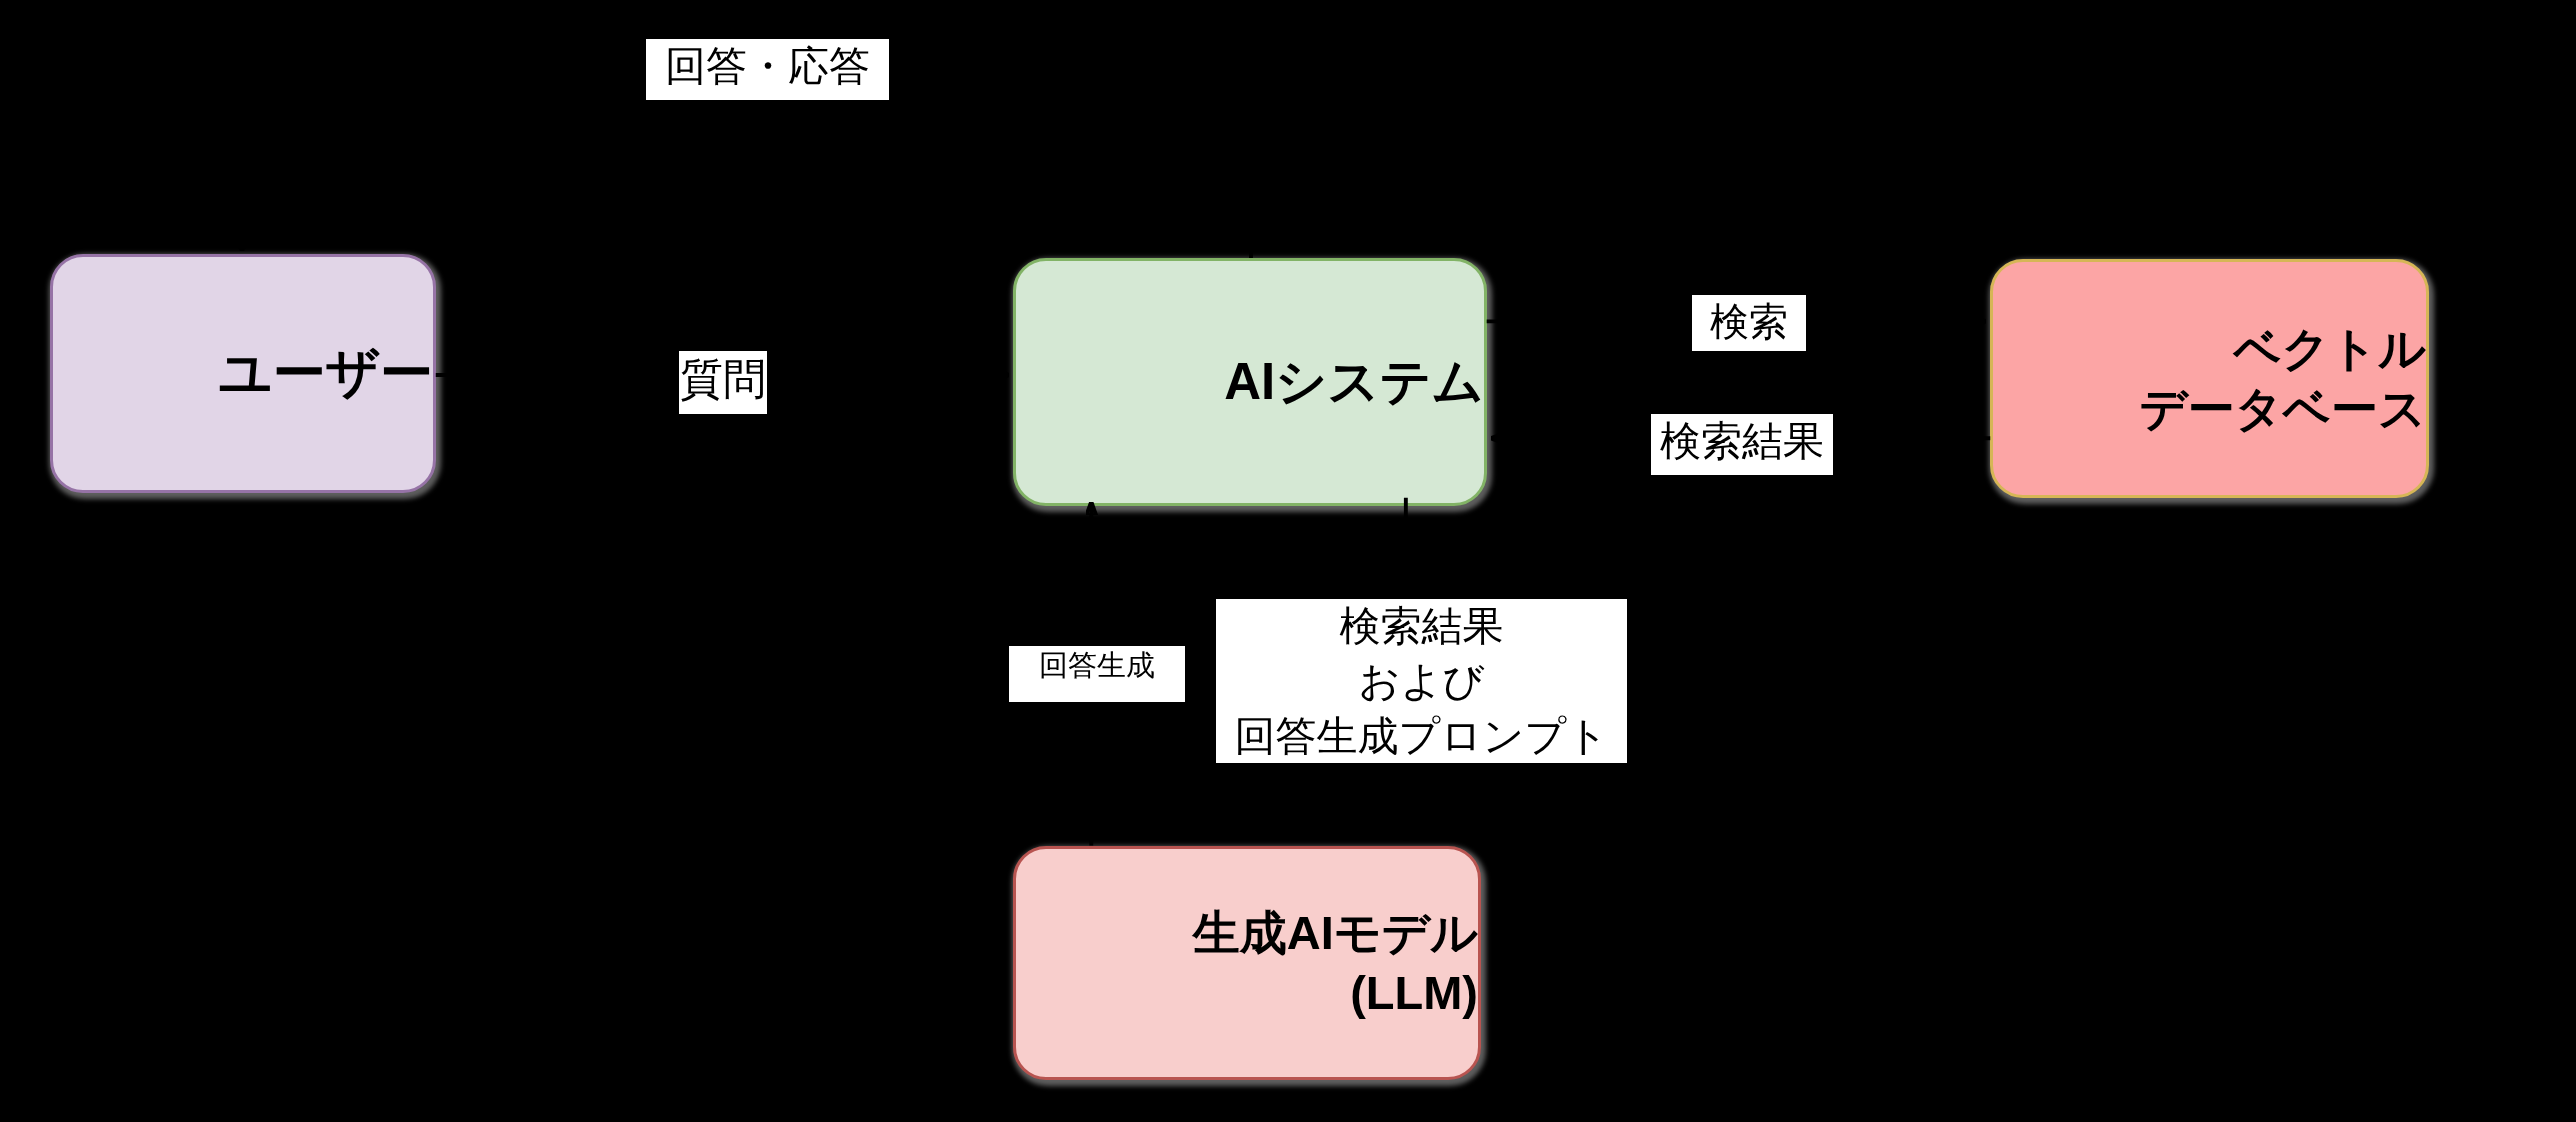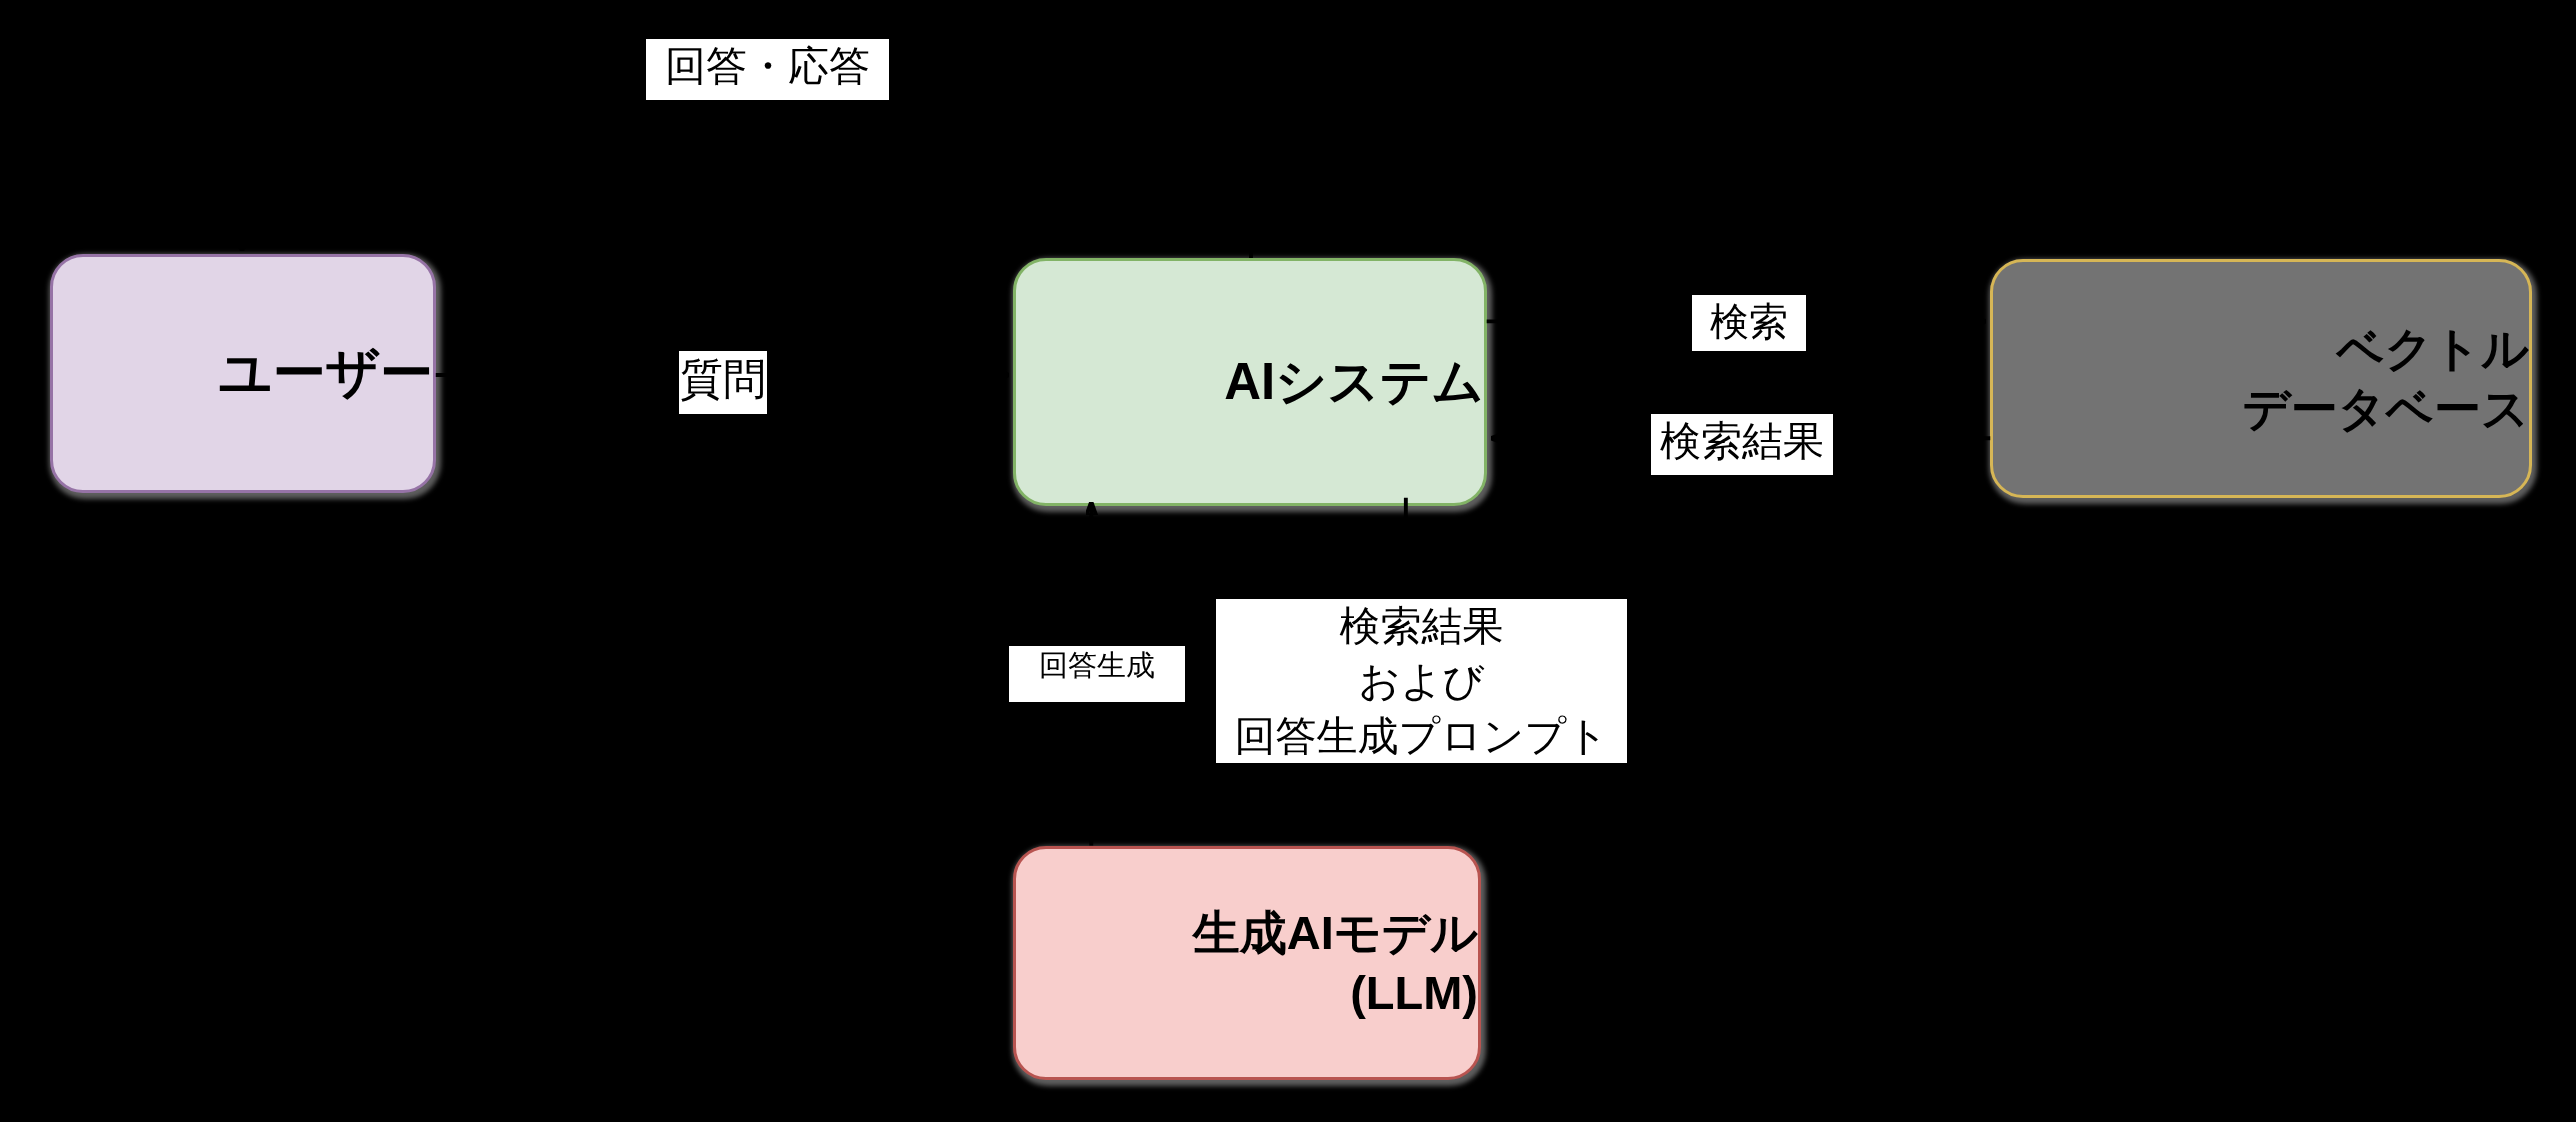--- a/index.html
+++ b/index.html
@@ -37,22 +37,22 @@
     left: 50px; top: 254px; width: 386px; height: 239px;
     background: #E1D5E7; border-color: #9673A6;
     font-size: 53px;
   }
   .node-ai {
     left: 1013px; top: 258px; width: 474px; height: 248px;
     background: #D5E8D4; border-color: #82B366;
     font-size: 51px;
   }
   .node-vdb {
-    left: 1990px; top: 259px; width: 542px; height: 239px;
-    background: #737373; border-color: #D6B656;
+    left: 1990px; top: 259px; width: 439px; height: 239px;
+    background: #fca5a5; border-color: #D6B656;
     font-size: 47px; line-height: 60px;
   }
   .node-llm {
     left: 1013px; top: 846px; width: 468px; height: 234px;
     background: #F8CECC; border-color: #B85450;
     font-size: 47px; line-height: 60px;
   }
   
   .edges {
     position: absolute;

